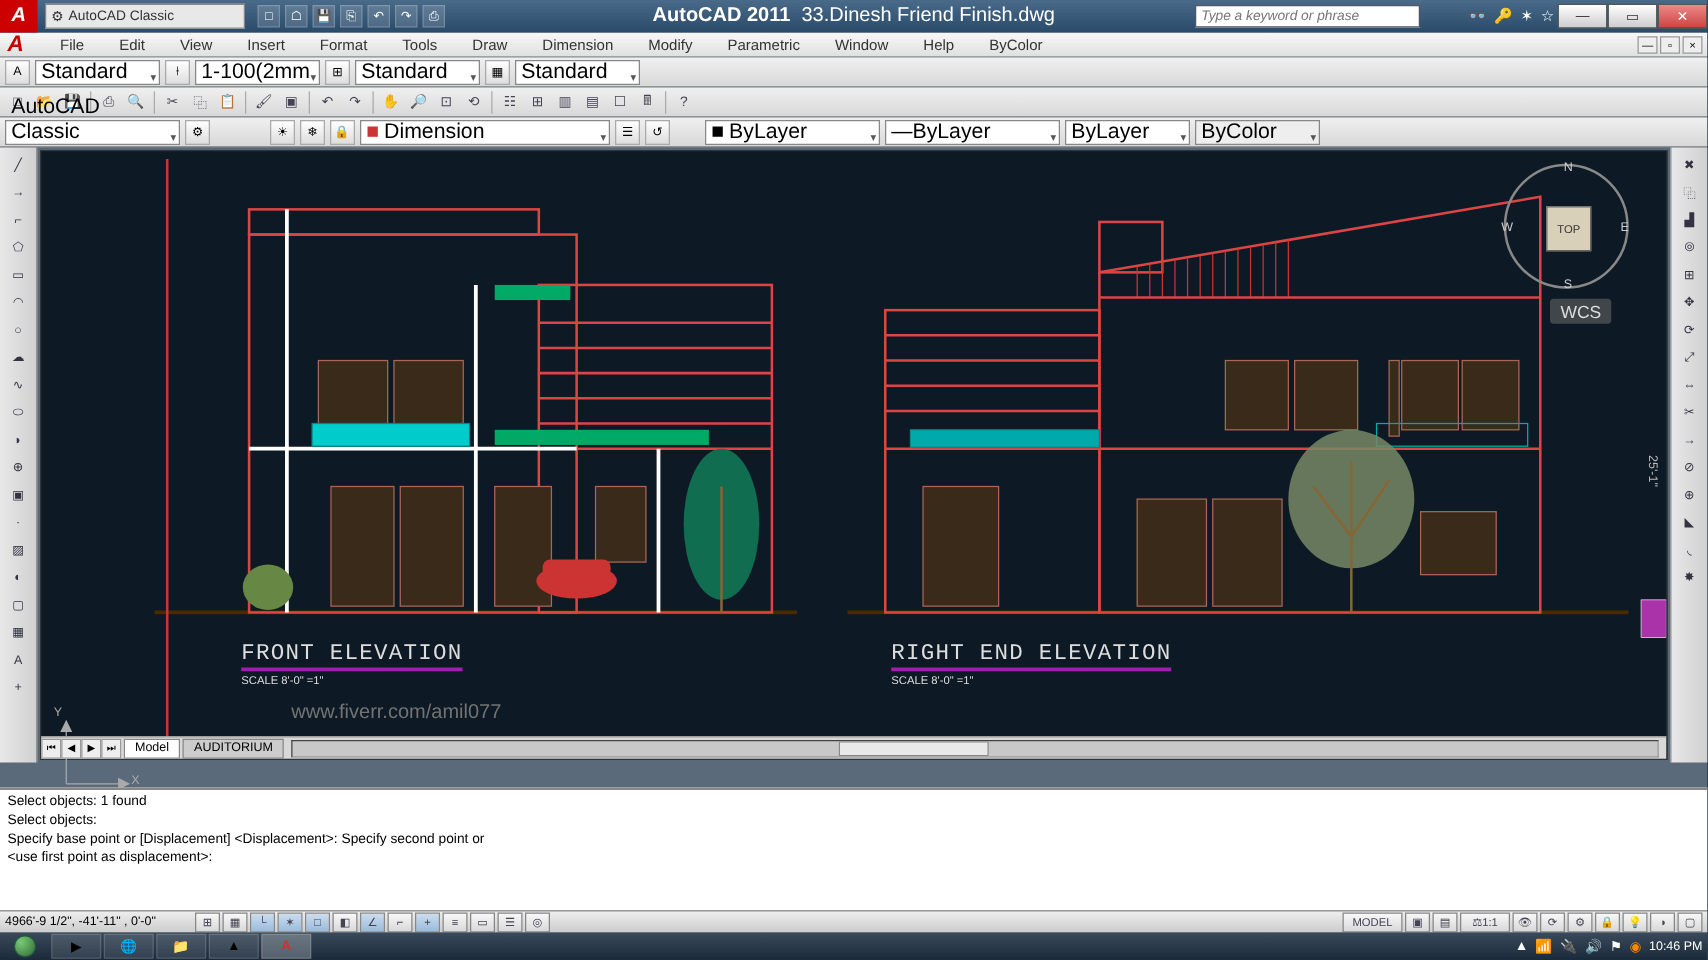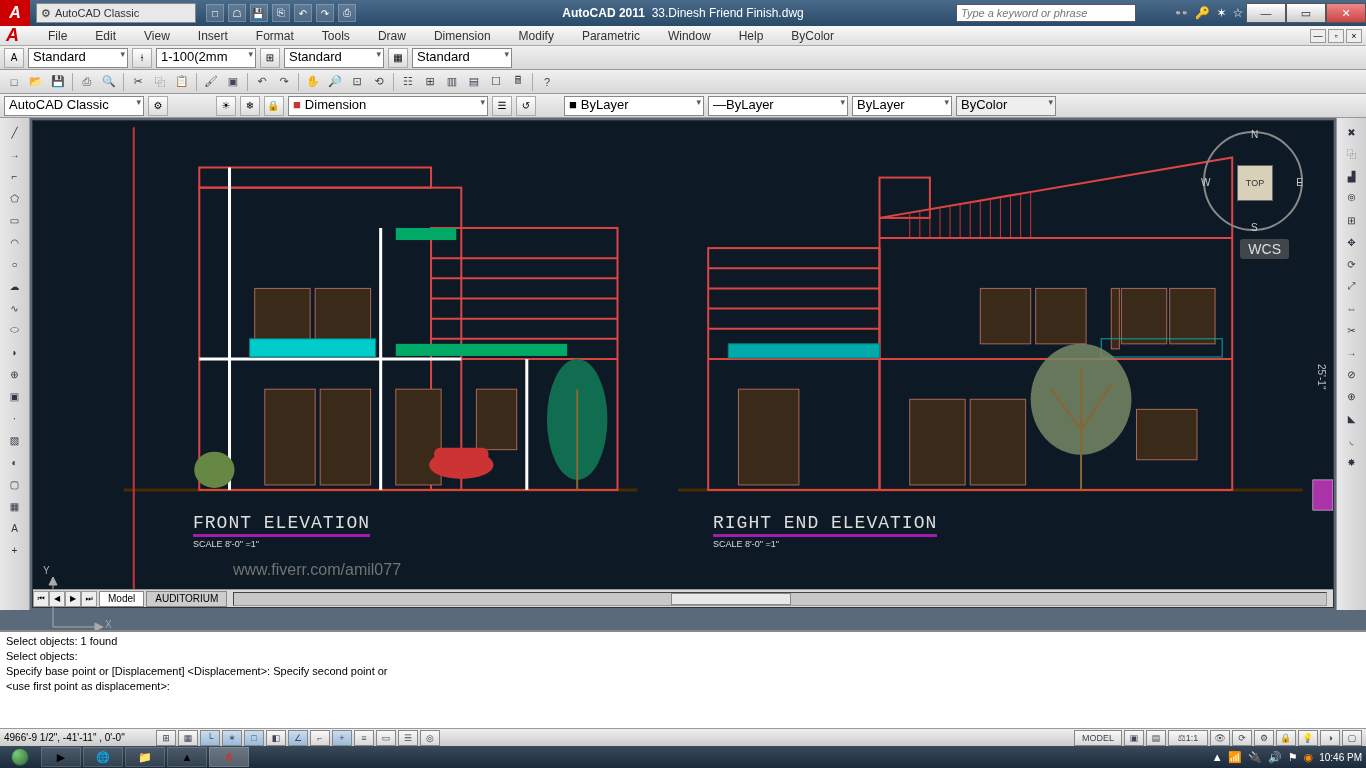--- a/index.html
+++ b/index.html
@@ -5,38 +5,38 @@
 * { margin:0; padding:0; box-sizing:border-box; font-family:"Segoe UI",Tahoma,sans-serif; }
 body { width:1366px; height:768px; overflow:hidden; background:#5a6a7a; position:relative; color:#000; font-size:11px; }
 
 
 .titlebar { height:26px; background:linear-gradient(#4a6a8a,#2a4a6a); display:flex; align-items:center; color:#fff; position:relative; }
 .titlebar .logo { width:30px; height:26px; background:#c00; display:flex; align-items:center; justify-content:center; font-weight:bold; font-size:16px; color:#fff; font-style:italic;}
 .titlebar .workspace-sel { margin-left:6px; display:flex; align-items:center; height:20px; background:#e8e8e8; color:#333; padding:0 4px; border:1px solid #888; font-size:11px;}
 .titlebar .workspace-sel .gear{margin-right:4px;}
 .titlebar .qat { display:flex; gap:4px; margin-left:10px; }
 .titlebar .qat .qbtn { width:18px; height:18px; background:rgba(255,255,255,0.15); border:1px solid rgba(255,255,255,0.2); display:flex;align-items:center;justify-content:center;font-size:10px;}
-.titlebar .title-center { position:absolute; left:50%; transform:translateX(-50%); font-size:12px;text-align:center; }
+.titlebar .title-center { position:absolute; left:50%; transform:translateX(-50%); font-size:16px;text-align:center; }
 .titlebar .title-center .app{font-weight:bold;}
 .titlebar .search-box { position:absolute; right:230px; width:180px; height:18px; background:#fff; color:#888; padding:0 4px; border:1px solid #556; font-size:11px; font-style:italic;}
 .titlebar .help-icons{position:absolute;right:110px;display:flex;gap:6px;font-size:12px;}
 .titlebar .winbtns { position:absolute; right:0; display:flex; }
 .titlebar .winbtns div { width:40px; height:20px; background:linear-gradient(#fff,#ccc); border:1px solid #555; display:flex;align-items:center;justify-content:center;color:#333;font-size:11px;}
 .titlebar .winbtns .close{background:linear-gradient(#e88,#c44);color:#fff;}
 
 
 .menubar { height:20px; background:linear-gradient(#f8f8f8,#e0e0e0); display:flex; align-items:center; padding:0 6px; border-bottom:1px solid #aaa;}
 .menubar .logo-a{width:28px;font-size:18px;color:#c00;font-style:italic;font-weight:bold;}
 .menubar .mitem { padding:0 14px; font-size:12px; color:#333; height:100%; display:flex; align-items:center;}
 .menubar .mdi{position:absolute;right:4px;display:flex;gap:2px;}
 .menubar .mdi div{width:16px;height:14px;border:1px solid #999;background:#eee;font-size:9px;display:flex;align-items:center;justify-content:center;}
 
 
 .stylebar { height:24px; background:linear-gradient(#f0f0f0,#d8d8d8); display:flex; align-items:center; padding:0 4px; border-bottom:1px solid #999; gap:4px;}
-.dd { height:20px; background:#fff; border:1px solid #888; display:flex; align-items:flex-start; padding:0 4px; font-size:13px; position:relative;}
+.dd { height:20px; background:#fff; border:1px solid #888; display:flex; align-items:flex-end; padding:0 4px; font-size:17px; position:relative;}
 .dd::after{content:"▾"; position:absolute; right:2px; font-size:9px; color:#555;}
 .sbtn{width:20px;height:20px;border:1px solid #aaa;background:linear-gradient(#fff,#ddd);display:flex;align-items:center;justify-content:center;font-size:10px;}
 
 
 .iconbar { height:24px; background:linear-gradient(#f0f0f0,#d8d8d8); display:flex; align-items:center; padding:0 4px; border-bottom:1px solid #999; gap:2px;}
 .iconbar .ib{width:20px;height:20px;border:1px solid transparent;display:flex;align-items:center;justify-content:center;font-size:11px;color:#445;}
 .iconbar .sep{width:1px;height:18px;background:#aaa;margin:0 2px;}
 
 
 .propbar { height:24px; background:linear-gradient(#f0f0f0,#d8d8d8); display:flex; align-items:center; padding:0 4px; border-bottom:1px solid #999; gap:4px;}

